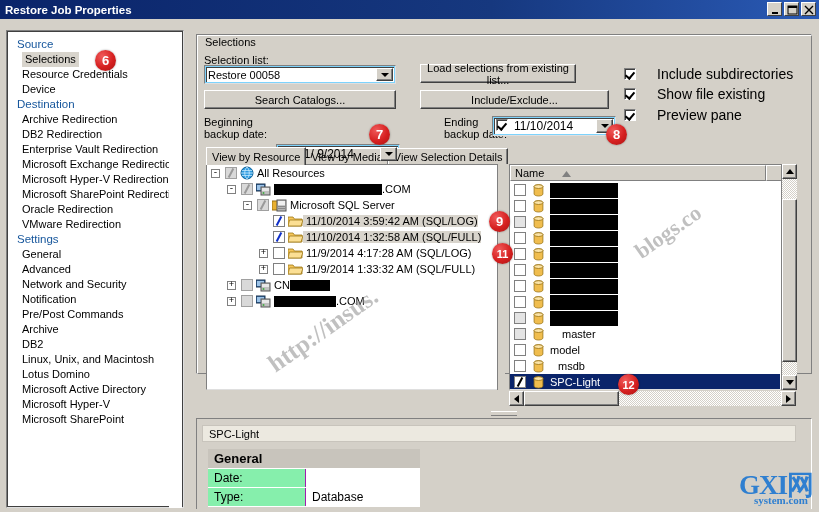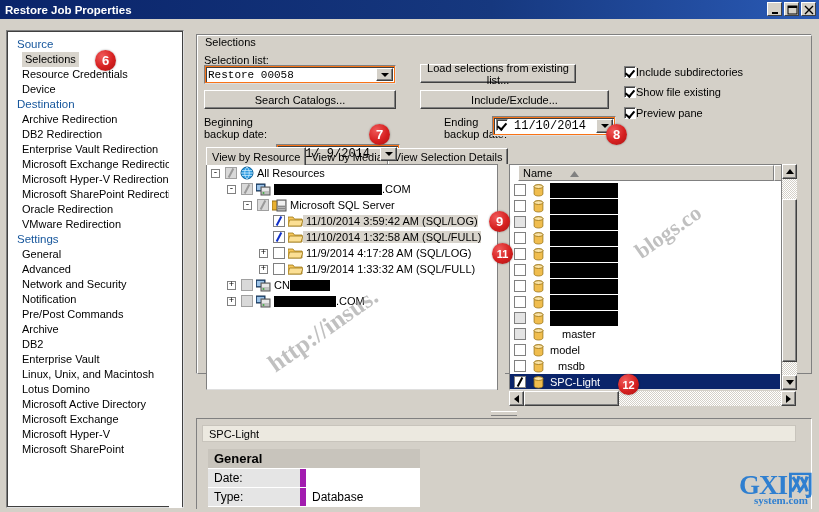--- a/index.html
+++ b/index.html
@@ -83,25 +83,24 @@
   }
   #gblabel{
     position:absolute;left:202px;top:36px;background:#d4d0c8;padding:0 3px;
     font-size:11px;
   }
 
   .lbl{position:absolute;font-size:11px;color:#000;line-height:12px;}
 
   
   .combo{
-    position:absolute;background:#f97316;display:flex;align-items:center;
+    position:absolute;background:#7dd3fc;display:flex;align-items:center;
     border-top:1px solid #808080;border-left:1px solid #808080;
     border-right:1px solid #dfdfdf;border-bottom:1px solid #dfdfdf;
     box-sizing:border-box;
-    font-family:Liberation Mono, monospace;
   }
   .combo .inner{
     position:absolute;left:1px;top:1px;right:1px;bottom:1px;
     border-top:1px solid #404040;border-left:1px solid #404040;
     background:#fff;box-sizing:border-box;display:flex;align-items:center;
   }
   .combo .txt{padding-left:3px;font-size:11px;z-index:2;position:relative;}
   .combo .arrow{
     position:absolute;right:2px;top:2px;width:15px;bottom:2px;z-index:3;
     background:#d4d0c8;
@@ -120,21 +119,21 @@
     width:12px;height:12px;background:#fff;flex:0 0 12px;
     border-top:1px solid #808080;border-left:1px solid #808080;
     border-right:1px solid #fff;border-bottom:1px solid #fff;
     box-shadow:inset 1px 1px 0 #404040;
     box-sizing:border-box;position:relative;
   }
   .cb.on:after{
     content:"";position:absolute;left:2px;top:1px;width:4px;height:7px;
     border:solid #000;border-width:0 2px 2px 0;transform:rotate(40deg);
   }
-  .cbrow{position:absolute;display:flex;align-items:center;gap:0;font-size:11px;}
+  .cbrow{position:absolute;display:flex;align-items:center;gap:21px;font-size:14px;}
 
   
   .tabstrip{position:absolute;left:206px;top:148px;height:16px;display:flex;align-items:flex-end;}
   .tab{
     height:16px;padding:0 5px;font-size:11px;display:flex;align-items:center;
     background:#d4d0c8;
     border-top:1px solid #fff;border-left:1px solid #fff;border-right:1px solid #404040;
     box-shadow:inset -1px 0 0 #808080;
     box-sizing:border-box;margin-right:-1px;
   }
@@ -175,21 +174,21 @@
   .ic{flex:0 0 auto;display:inline-block;line-height:0;margin-left:3px;}
 
   
   #listpane{
     position:absolute;left:509px;top:164px;width:286px;height:226px;background:#fff;
     border-top:1px solid #808080;border-left:1px solid #808080;
     border-right:1px solid #dfdfdf;border-bottom:1px solid #dfdfdf;
     box-sizing:border-box;overflow:hidden;
   }
   #listhead{
-    position:absolute;left:8px;top:0;right:0;height:16px;display:flex;
+    position:absolute;left:0;top:0;right:0;height:16px;display:flex;
     background:#d4d0c8;
   }
   .colh{
     height:16px;background:#d4d0c8;font-size:11px;display:flex;align-items:center;
     padding-left:4px;
     border-top:1px solid #fff;border-left:1px solid #fff;
     border-right:1px solid #808080;border-bottom:1px solid #808080;
     box-sizing:border-box;
   }
   .lrow{position:absolute;left:0;height:16px;display:flex;align-items:center;font-size:11px;}
@@ -247,22 +246,22 @@
   }
   #pvtable{
     position:absolute;left:11px;top:30px;width:212px;font-size:12px;
   }
   #pvtable .hdr{
     background:#c8c4bc;font-weight:bold;font-size:13px;padding:2px 6px;
     border-bottom:1px solid #fff;
   }
   #pvtable .r{display:flex;border-bottom:1px solid #fff;}
   #pvtable .k{
-    width:98px;background:#e5e5e5;padding:2px 6px;box-sizing:border-box;font-size:12px;
-    border-right:6px solid #a21caf;
+    width:98px;background:#86efac;padding:2px 6px;box-sizing:border-box;font-size:12px;
+    border-right:1px solid #a21caf;
   }
   #pvtable .v{flex:1;background:#fff;padding:2px 6px;box-sizing:border-box;font-size:12px;}
 
   
   #splitter{
     position:absolute;left:196px;top:410px;width:616px;height:6px;background:#d4d0c8;
   }
   #splitter .grip{
     position:absolute;left:50%;top:1px;transform:translateX(-50%);
     width:26px;height:3px;
@@ -337,25 +336,23 @@
         <div class="nav-item">Oracle Redirection</div>
         <div class="nav-item">VMware Redirection</div>
         <div class="nav-head">Settings</div>
         <div class="nav-item">General</div>
         <div class="nav-item">Advanced</div>
         <div class="nav-item">Network and Security</div>
         <div class="nav-item">Notification</div>
         <div class="nav-item">Pre/Post Commands</div>
         <div class="nav-item">Archive</div>
         <div class="nav-item">DB2</div>
-        <div class="nav-item">Enterprise Vault</div>
         <div class="nav-item">Linux, Unix, and Macintosh</div>
         <div class="nav-item">Lotus Domino</div>
         <div class="nav-item">Microsoft Active Directory</div>
-        <div class="nav-item">Microsoft Exchange</div>
         <div class="nav-item">Microsoft Hyper-V</div>
         <div class="nav-item">Microsoft SharePoint</div>
       </div>
     <div id="navscroll"></div>
   </div>
 
   <div id="groupbox"></div>
   <div id="gblabel">Selections</div>
 
   <div class="lbl" style="left:204px;top:54px;">Selection list:</div>

